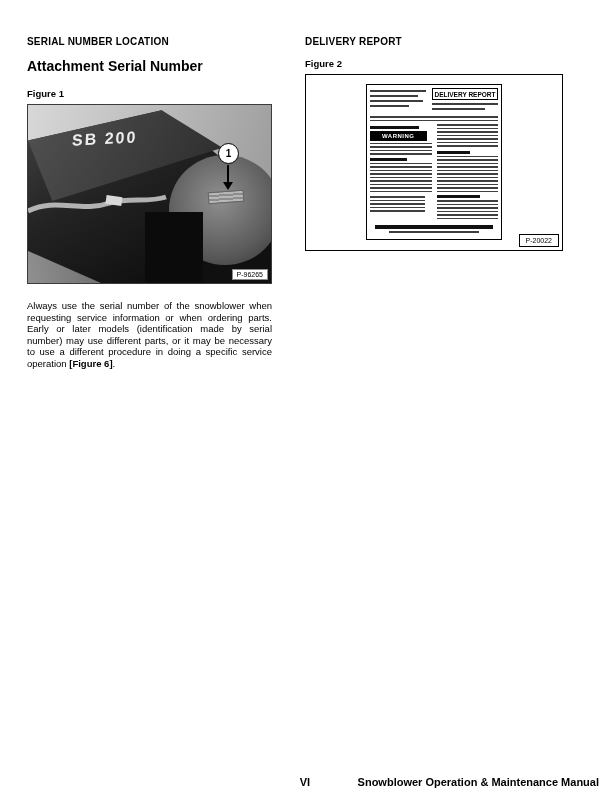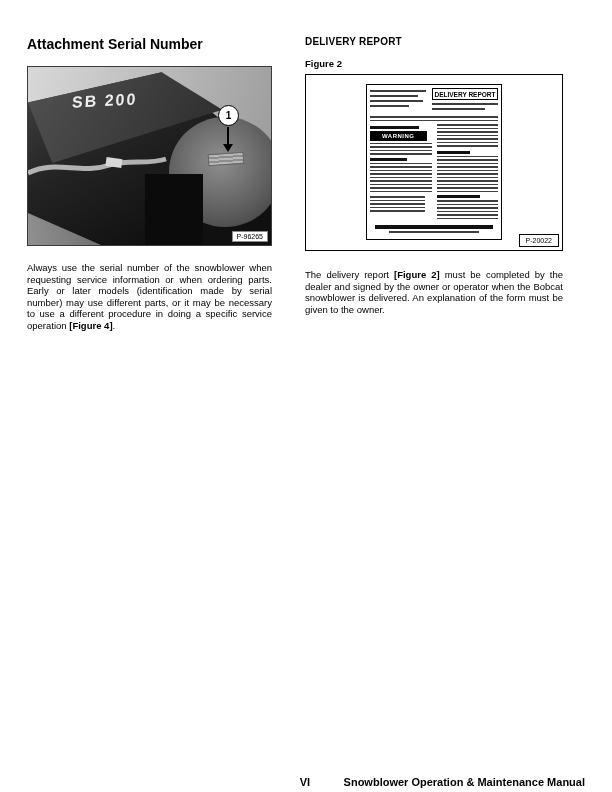--- a/index.html
+++ b/index.html
@@ -112,50 +112,52 @@
   .h20{height:20px}.h24{height:24px}.h30{height:30px}.h36{height:36px}
   .center { margin-left: auto; margin-right: auto; }
   .fig-ref {
     position: absolute; right: 3px; bottom: 3px;
     background: #fff; border: 1px solid #000; font-size: 7px; padding: 2px 6px;
   }
 
   
   .footer { position: absolute; left: 0; right: 0; bottom: 4px; height: 12px; font-size: 11px; font-weight: bold; }
   .pg-num { position: absolute; left: 50%; transform: translateX(-60%); }
-  .manual-title { position: absolute; right: 27px; }
+  .manual-title { position: absolute; right: 13px; }
 </style>
 </head>
 <body>
 
 <div class="page">
   <div class="content">
 
     <section class="col-left">
+      <h1 class="sec-title">SERIAL NUMBER LOCATION</h1>
       <h2 class="sub-title">Attachment Serial Number</h2>
+      <div class="fig-label">Figure 1</div>
 
       <figure class="photo" style="margin:0 0 16px 0;">
         <div class="ph-body"></div>
         <div class="ph-topface"></div>
         <div class="ph-housing"></div>
         <div class="ph-chute"></div>
         <div class="ph-floor"></div>
         <svg class="ph-hose" width="140" height="60">
           <path d="M0,28 C28,14 52,30 82,20 C100,14 120,20 138,14" stroke="#cbcbcb" stroke-width="5" fill="none" opacity="0.85"></path>
           <rect x="78" y="13" width="16" height="9" fill="#d8d8d8" transform="rotate(8 86 17)"></rect>
         </svg>
         <div class="ph-model">SB 200</div>
         <div class="serial-plate"></div>
         <div class="callout-circle">1</div>
         <div class="callout-line"></div>
         <div class="callout-head"></div>
         <div class="photo-ref">P-96265</div>
       </figure>
 
-      <p class="body"><span>Always use the serial number of the snowblower when requesting service information or when ordering parts. Early or later models (identification made by serial number) may use different parts, or it may be necessary to use a different procedure in doing a specific service operation </span><strong>[Figure 4]</strong><span>.</span></p>
+      <p class="body"><span>Always use the serial number of the snowblower when requesting service information or when ordering parts. Early or later models (identification made by serial number) may use different parts, or it may be necessary to use a different procedure in doing a specific service operation </span><strong>[Figure 6]</strong><span>.</span></p>
     </section>
 
     <section class="col-right">
       <h1 class="sec-title">DELIVERY REPORT</h1>
       <div class="fig-label">Figure 2</div>
 
       <div class="fig2-frame">
         <div class="report-form">
           <div class="fh">
             <div class="fh-left">
@@ -192,21 +194,20 @@
           </div>
 
           <div class="form-foot">
             <div class="hbar w92 center" style="height:4px"></div>
             <div class="fbar w70 center"></div>
           </div>
         </div>
         <div class="fig-ref">P-20022</div>
       </div>
 
-      <p class="body"><span>The delivery report </span><strong>[Figure 2]</strong><span> must be completed by the dealer and signed by the owner or operator when the Bobcat snowblower is delivered. An explanation of the form must be given to the owner.</span></p>
     </section>
   </div>
 
   <footer class="footer">
     <span class="pg-num">VI</span>
     <span class="manual-title">Snowblower Operation &amp; Maintenance Manual</span>
   </footer>
 </div>
 
 </body></html>

